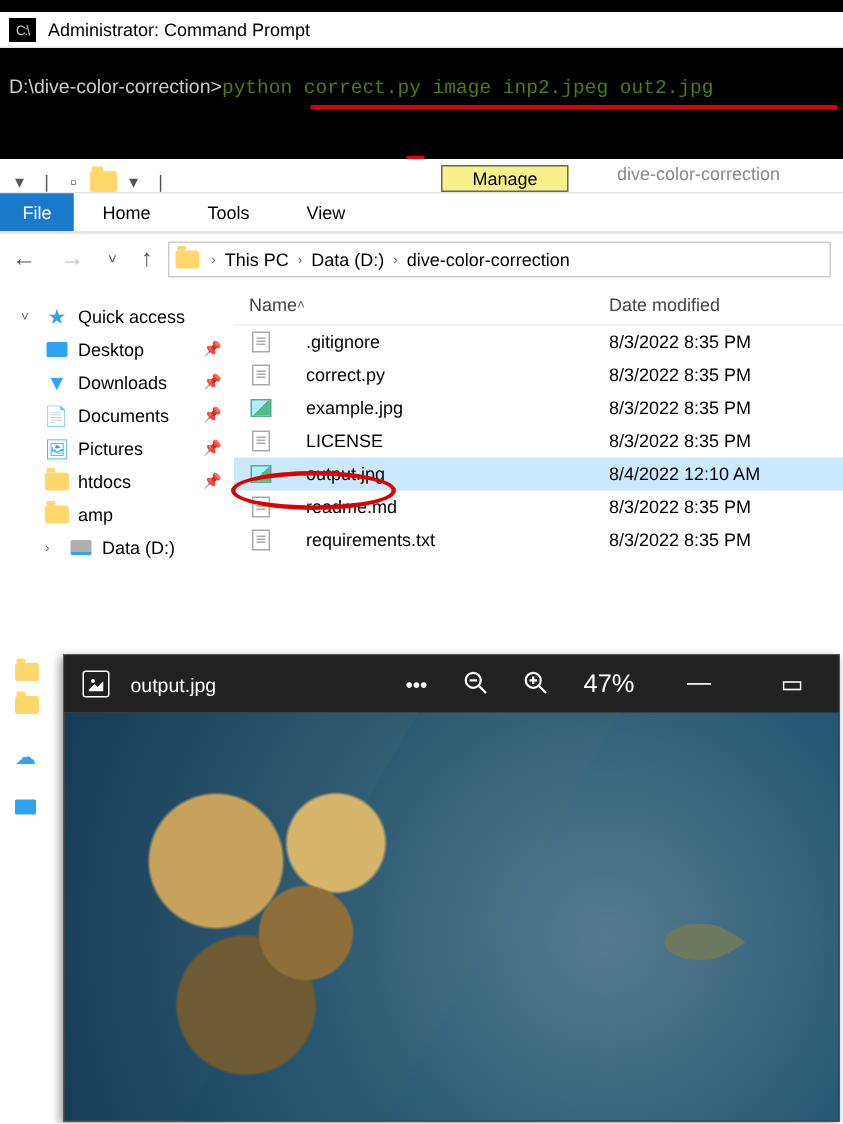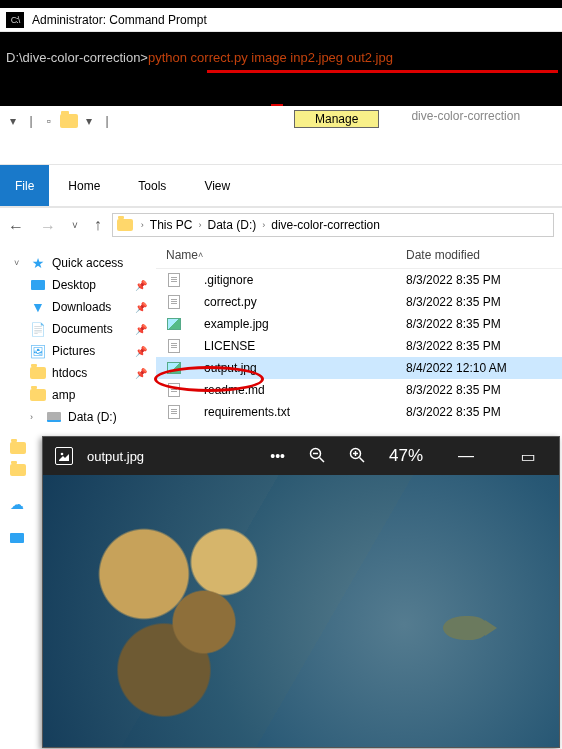--- a/index.html
+++ b/index.html
@@ -5,38 +5,38 @@
   * { box-sizing: border-box; margin: 0; padding: 0; font-family: "Segoe UI", Tahoma, sans-serif; }
   body { width: 562px; height: 749px; background: #fff; overflow: hidden; position: relative; }
 
   
   .cmd-window { background: #000; }
   .cmd-titlebar { background: #fff; height: 32px; display: flex; align-items: center; gap: 8px; padding: 0 6px; border-top: 8px solid #000; border-bottom: 1px solid #e5e5e5;}
   .cmd-icon-box { width: 18px; height: 16px; background:#000; color:#ccc; display:inline-flex; align-items:center; justify-content:center; font-size:9px; letter-spacing:-1px;}
   .cmd-title { font-size: 12px; color: #000; }
   .cmd-body { background: #000; color: #ccc; font-family: Consolas, "Courier New", monospace; font-size: 13px; padding: 18px 6px 10px 6px; white-space: pre; position: relative; }
   .cmd-prompt-path { color: #ccc; }
-  .cmd-command { color: #c2410c; }
+  .cmd-command { color: #4d7c0f; font-family: Liberation Mono, monospace; }
   .cmd-underline { position:absolute; left:207px; right:4px; top:38px; height:3px; background:#d00; }
 
   
   .red-arrow { position:absolute; top:104px; left:263px; width:28px; height:38px; }
   .red-arrow-stem { position:absolute; top:0; left:8px; width:12px; height:20px; background:#d00;}
   .red-arrow-head { position:absolute; top:18px; left:0; width:0; height:0; border-left:14px solid transparent; border-right:14px solid transparent; border-top:18px solid #d00;}
 
   
   .explorer { position: relative; background:#fff; }
   .exp-topstrip { display:flex; align-items:flex-end; height:22px; background:#fff; padding-left:6px; gap:4px; }
   .qat-icon { width:14px; height:14px; display:inline-flex; align-items:center; justify-content:center; font-size:12px; color:#555;}
   .folder-qat { width:18px; height:14px; background:#ffd76b; border-radius:2px; position:relative;}
   .folder-qat::before { content:""; position:absolute; top:-3px; left:1px; width:8px; height:4px; background:#ffd76b; border-radius:1px;}
   .manage-tab-wrap { margin-left:176px; background:#f8f089; border:1px solid #666; padding:1px 20px; font-size:12px; }
   .context-label { font-size:12px; color:#888; margin-left:28px; align-self:center; padding-bottom:2px;}
 
-  .ribbon-tabs { display:flex; align-items:stretch; height:42px; background:#fff; border-top:1px solid #e5e5e5;margin-top:36px;}
+  .ribbon-tabs { display:flex; align-items:stretch; height:26px; background:#fff; border-top:1px solid #e5e5e5;}
   .file-tab { background:#1979ca; color:#fff; padding:4px 14px; font-size:12px; display:flex; align-items:center; border:1px solid #1979ca;}
   .ribbon-tab { padding:4px 18px; font-size:12px; color:#000; display:flex; align-items:center; border:1px solid transparent;}
   .ribbon-tab.tools { border:1px solid #666; margin-left:4px; padding:4px 12px;}
   .ribbon-border { height:2px; background:#e5e5e5;}
 
   .addrbar { display:flex; align-items:center; gap:10px; height:34px; padding:4px 8px; background:#fff;}
   .nav-arrows { display:flex; gap:16px; align-items:center; color:#555; font-size:16px;}
   .nav-btn { cursor:default; }
   .addr-path { flex:1; border:1px solid #ccc; height:24px; display:flex; align-items:center; padding:0 4px; gap:2px; font-size:12px;}
   .crumb { padding:0 2px;}

